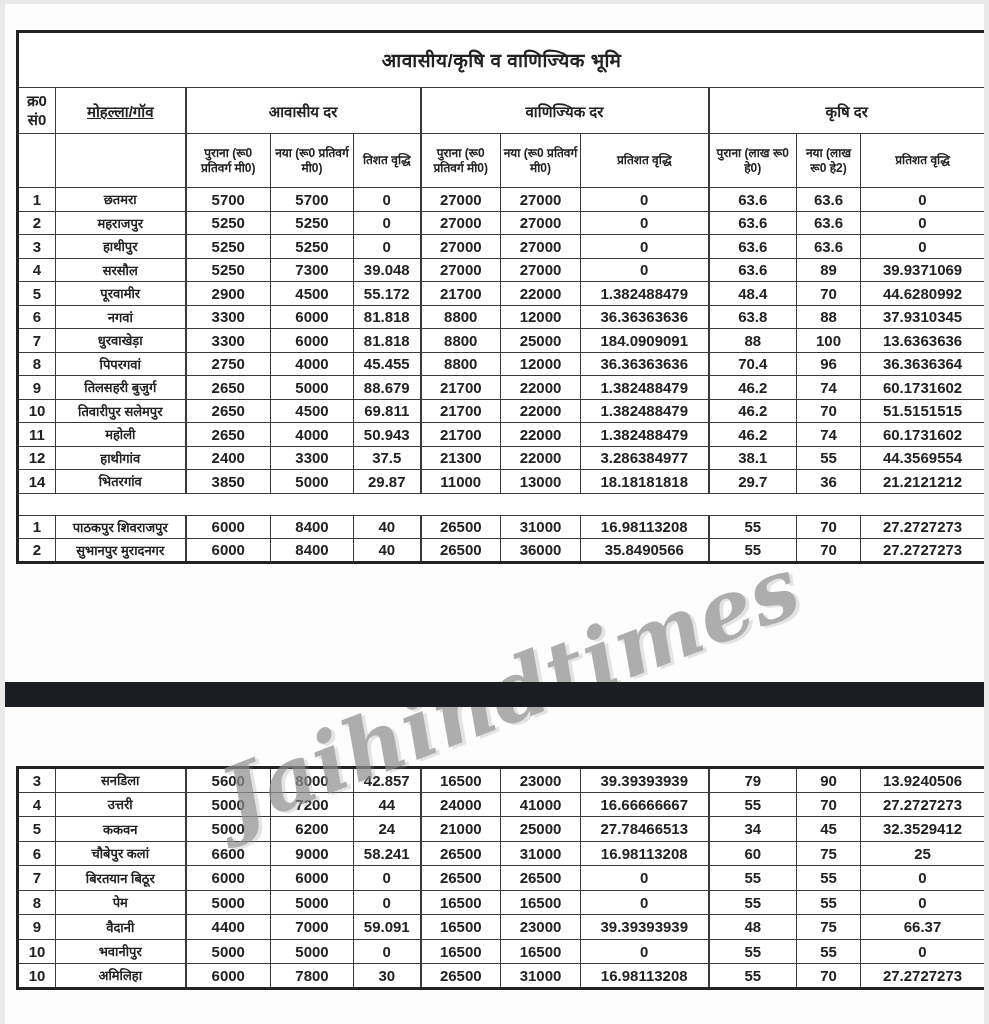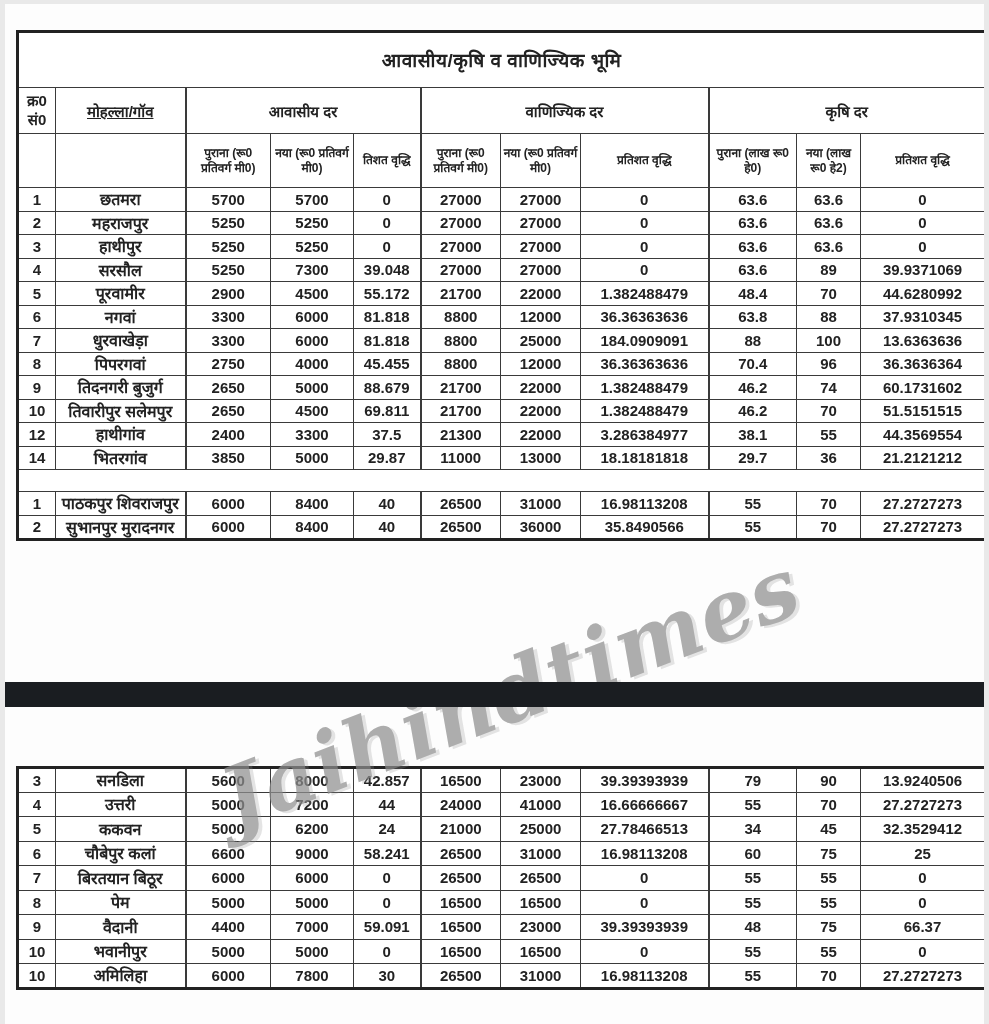--- a/index.html
+++ b/index.html
@@ -23,21 +23,21 @@
   th.g-res, th.g-com, th.s3, th.s6 { border-right-width:2px; }
 
   .title-row th { font-size:19px; height:56px; font-weight:bold; letter-spacing:0.5px; }
   .group-row th { font-size:15px; height:46px; }
   .sub-row th { font-size:12px; height:54px; line-height:1.2; font-weight:bold; }
   .c-serial { white-space:pre-line; font-size:13px; line-height:1.25; }
   .c-village { font-size:14px;text-decoration:underline; }
 
   tbody tr { height:23.5px; }
   tbody td { font-size:15px; font-weight:bold; }
-  tbody td:nth-child(2) { font-size:16px; font-weight:600; }
+  tbody td:nth-child(2) { font-size:13px; font-weight:600; }
   tr.spacer { height:22px; }
   tr.spacer td { border-left:none; border-right:none; }
 
   #table-bottom tbody tr { height:24.5px; }
 
   .separator-bar {
     position:absolute; left:0; top:678px; width:989px; height:25px;
     background:#1a1d21; z-index:6;
   }
   .watermark {
@@ -198,21 +198,21 @@
           <td>45.455</td>
           <td>8800</td>
           <td>12000</td>
           <td>36.36363636</td>
           <td>70.4</td>
           <td>96</td>
           <td>36.3636364</td>
         </tr>
         <tr>
           <td>9</td>
-          <td>तिदनगरी बुजुर्ग</td>
+          <td>तिलसहरी बुजुर्ग</td>
           <td>2650</td>
           <td>5000</td>
           <td>88.679</td>
           <td>21700</td>
           <td>22000</td>
           <td>1.382488479</td>
           <td>46.2</td>
           <td>74</td>
           <td>60.1731602</td>
         </tr>
@@ -221,20 +221,33 @@
           <td>तिवारीपुर सलेमपुर</td>
           <td>2650</td>
           <td>4500</td>
           <td>69.811</td>
           <td>21700</td>
           <td>22000</td>
           <td>1.382488479</td>
           <td>46.2</td>
           <td>70</td>
           <td>51.5151515</td>
+        </tr>
+        <tr>
+          <td>11</td>
+          <td>महोली</td>
+          <td>2650</td>
+          <td>4000</td>
+          <td>50.943</td>
+          <td>21700</td>
+          <td>22000</td>
+          <td>1.382488479</td>
+          <td>46.2</td>
+          <td>74</td>
+          <td>60.1731602</td>
         </tr>
         <tr>
           <td>12</td>
           <td>हाथीगांव</td>
           <td>2400</td>
           <td>3300</td>
           <td>37.5</td>
           <td>21300</td>
           <td>22000</td>
           <td>3.286384977</td>

